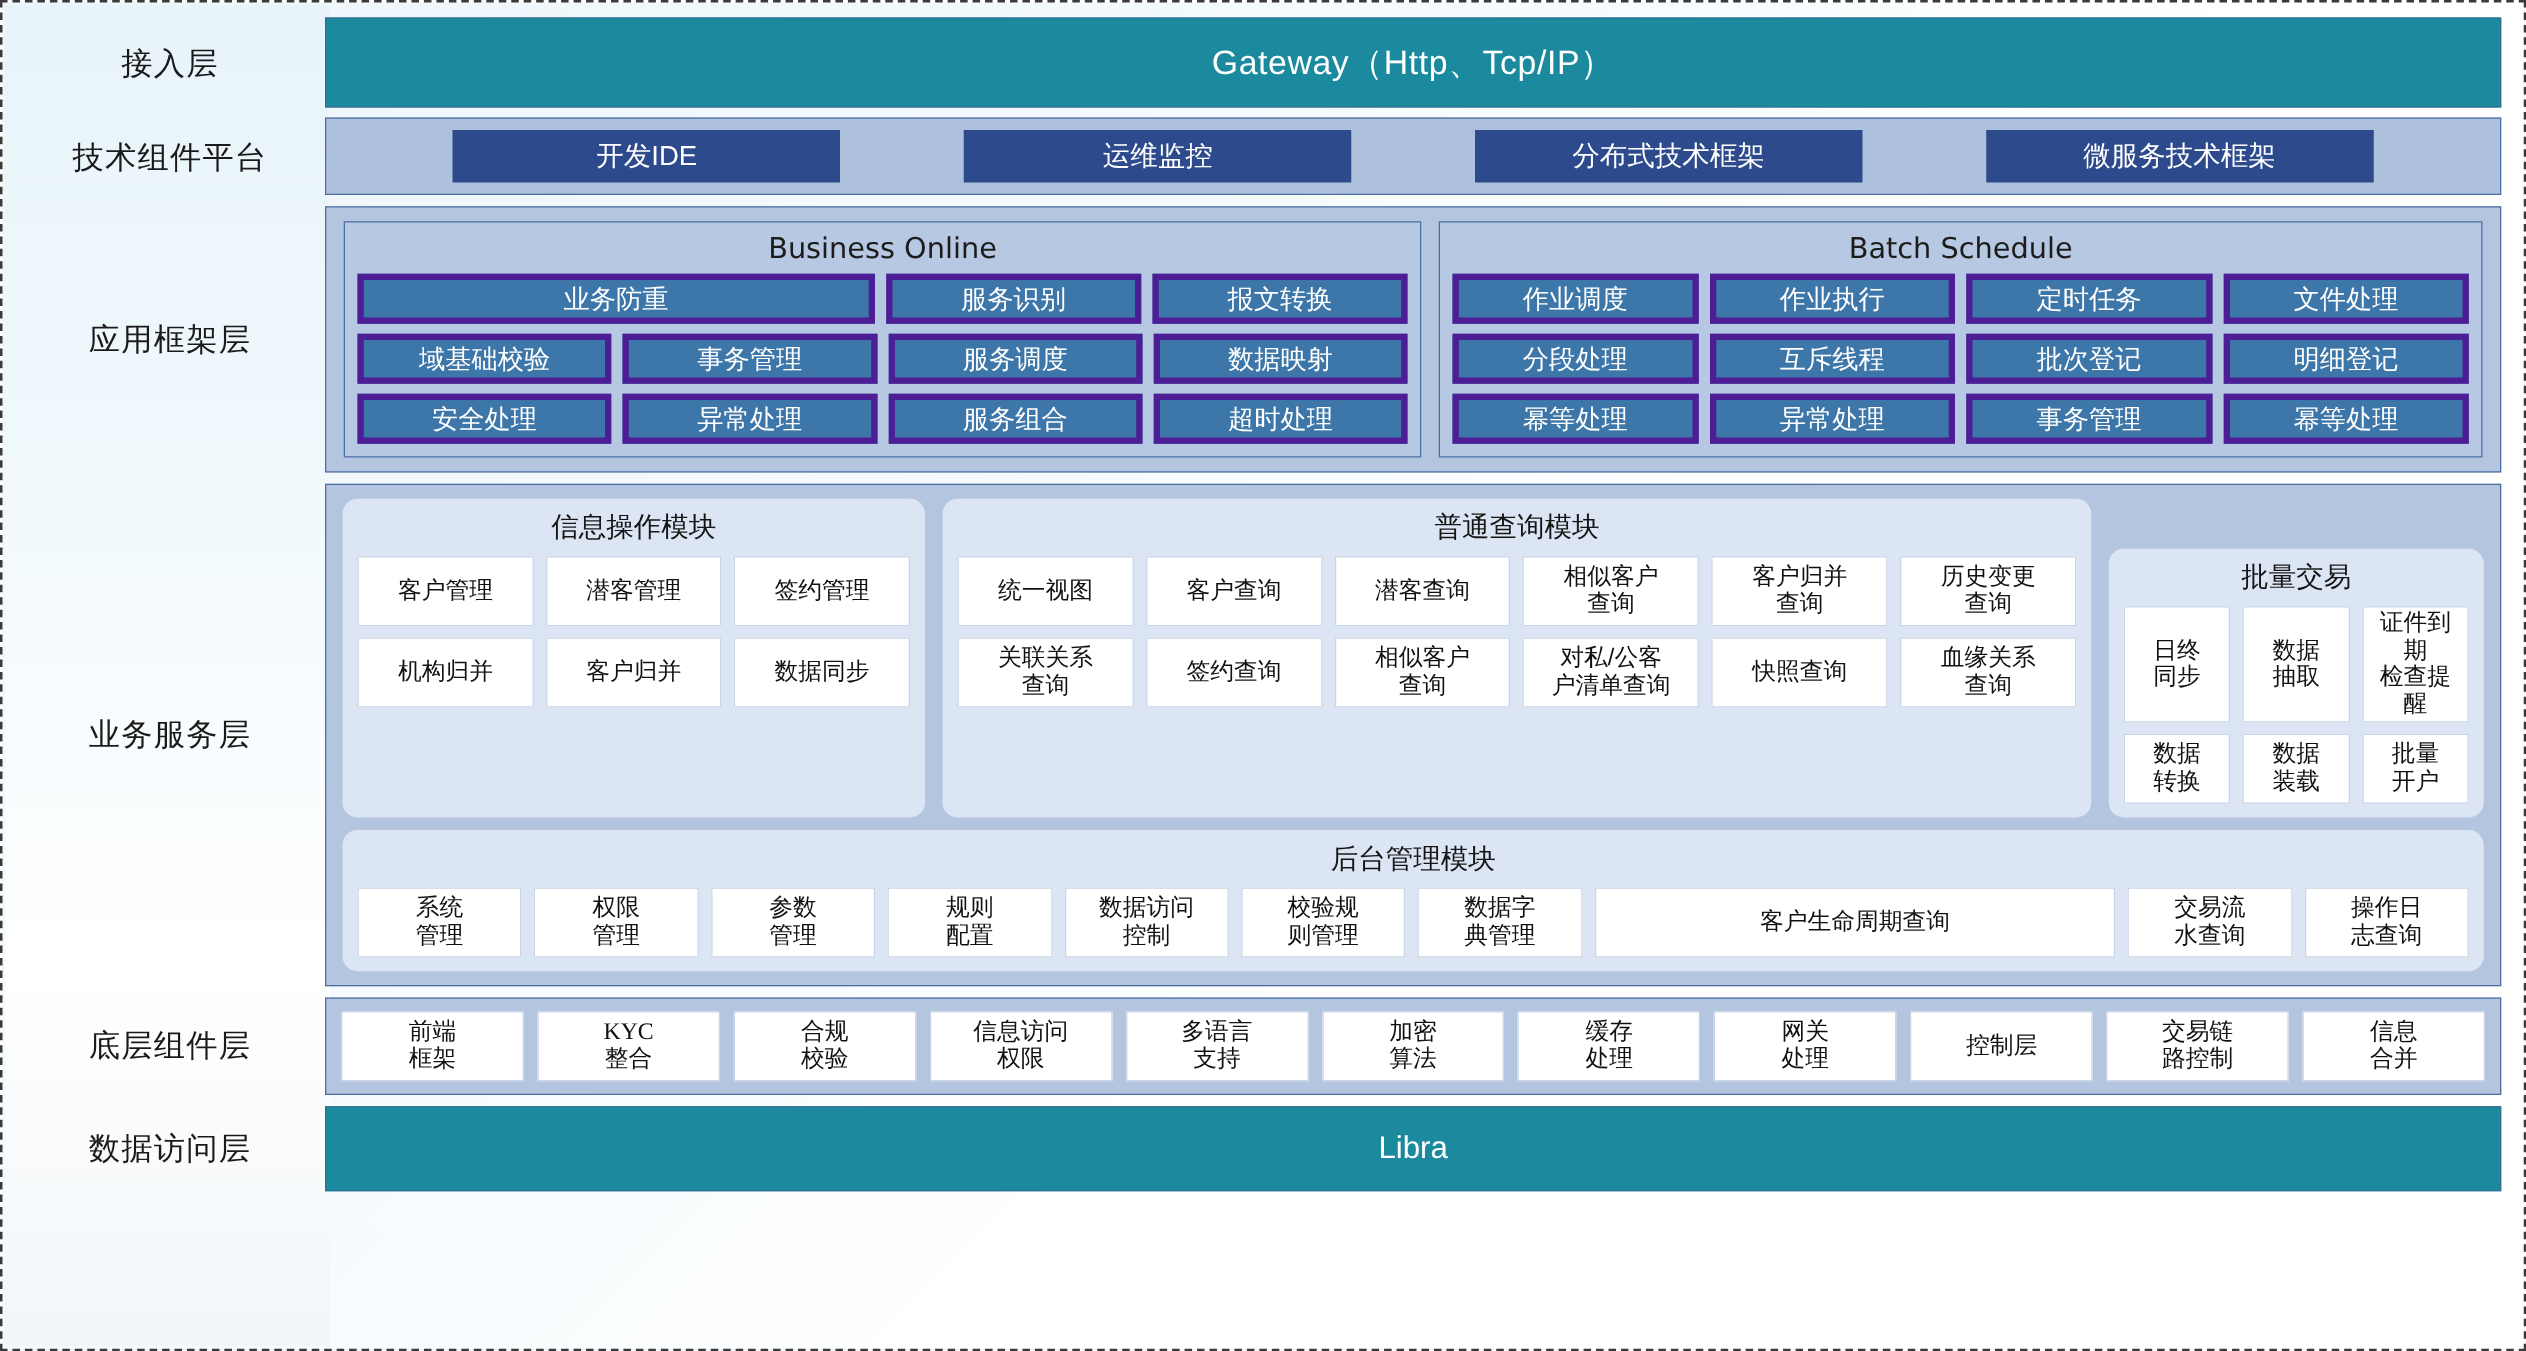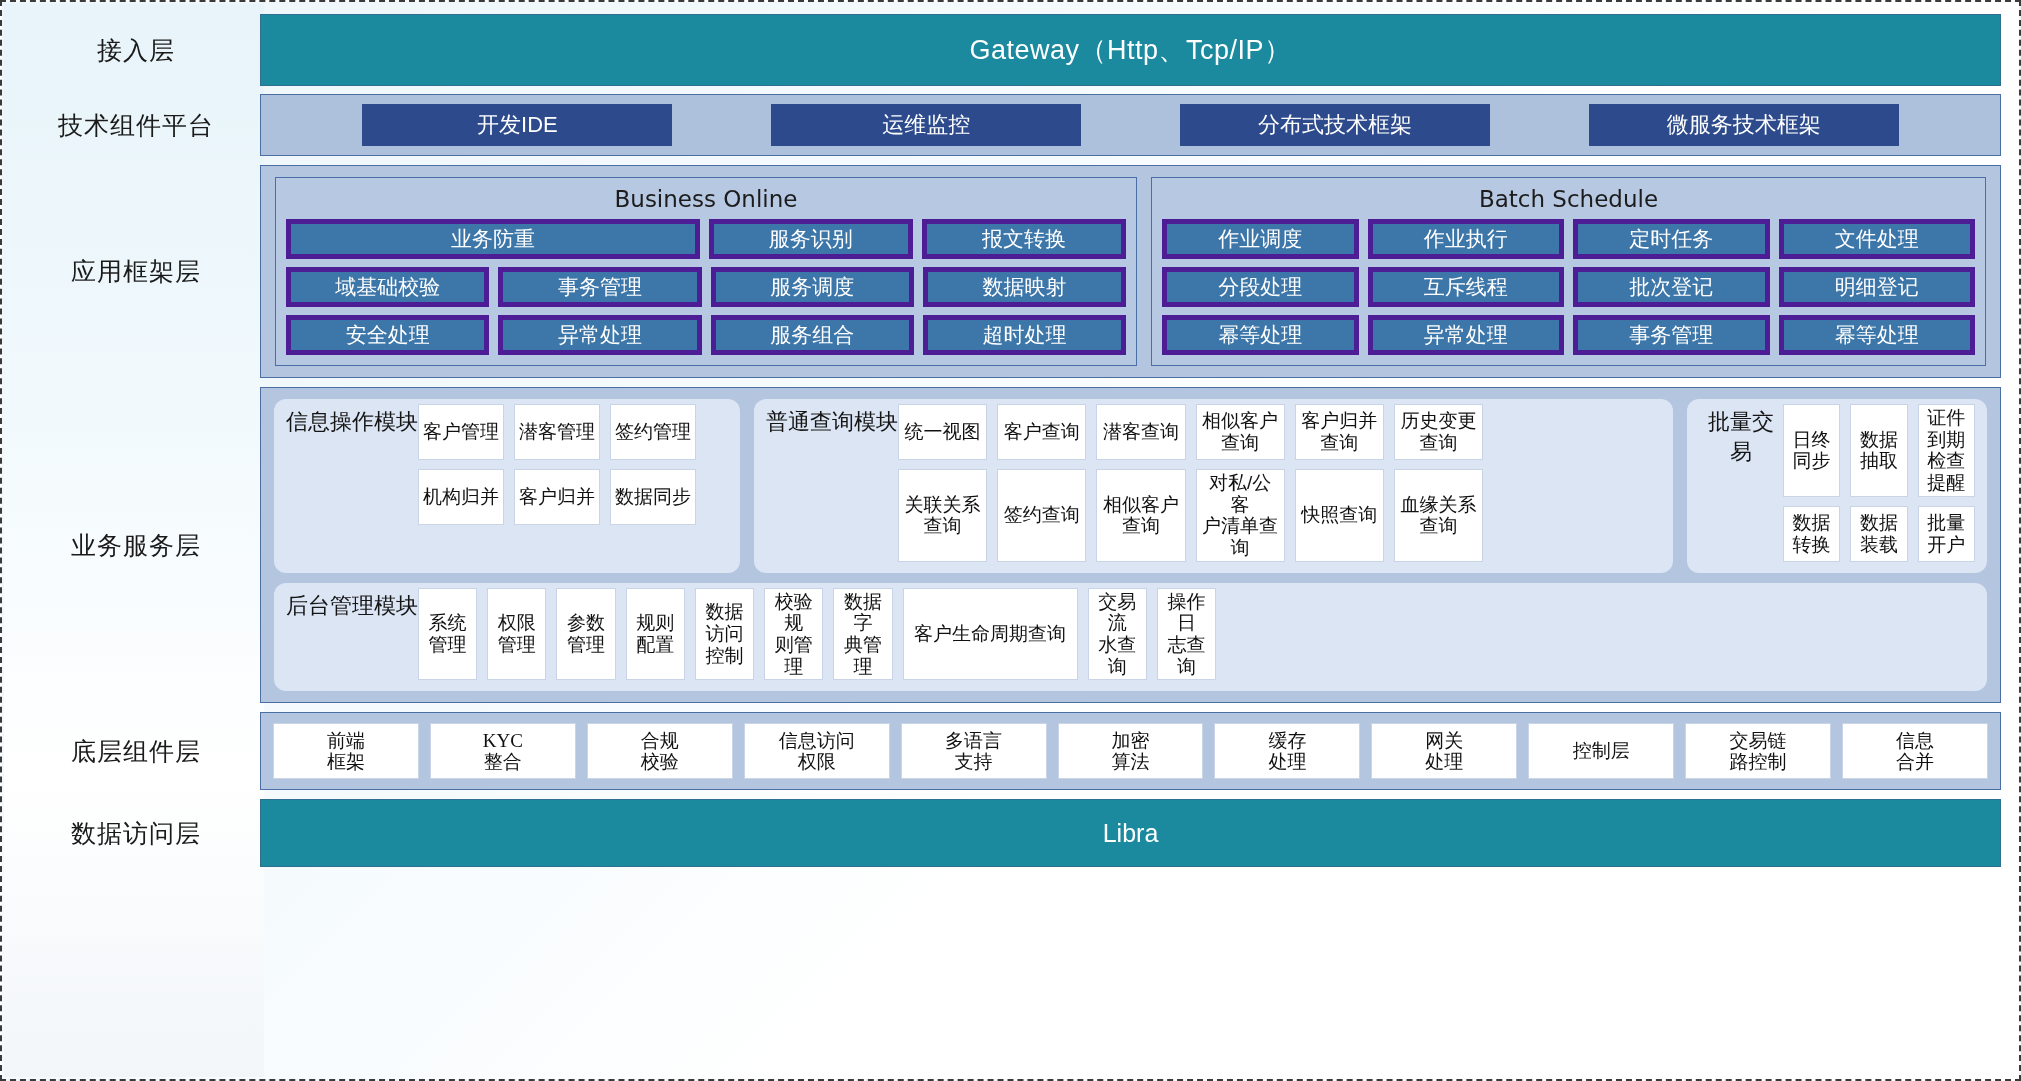--- a/index.html
+++ b/index.html
@@ -104,42 +104,42 @@
     background: #b4c5e0;
     border: 1px solid #4c6fa3;
     padding: 11px 13px;
     display: flex; flex-direction: column; gap: 10px;
   }
   .biz-top { display: flex; gap: 14px; }
   .mod {
     background: #dbe5f4;
     border-radius: 12px;
     padding: 5px 12px 11px 12px;
-    display: flex; flex-direction: row;
+    display: flex; flex-direction: column;
   }
   .mod-title {
     text-align: center; font-size: 22px; color: #151515; padding: 3px 0 8px 0;
     font-family: "DejaVu Sans", "Liberation Sans", sans-serif;
   }
   .mod-grid { display: flex; flex-direction: column; gap: 9px; }
   .mod-line { display: flex; gap: 10px; }
   .wcell {
     background: #ffffff;
     border: 1px solid #c9d4e6;
     color: #111111;
     min-height: 56px;
     display: flex; align-items: center; justify-content: center;
     text-align: center; line-height: 1.14;
     font-size: 19px; padding: 2px 4px;
     flex: 1;
   }
   .wcell.wide { flex: 3.35; }
   .m-info { flex: 0 0 466px; }
   .m-query { flex: 1; }
-  .m-batch { flex: 0 0 300px; }
+  .m-batch { flex: 0 0 300px; margin-top: 40px; }
   .m-admin { border-radius: 12px; }
 
   
   .r-comp { margin-bottom: 9px; }
   .comp-band {
     flex: 1;
     background: #b4c5e0;
     border: 1px solid #4c6fa3;
     padding: 10px 12px;
     display: flex; gap: 11px; font-family: Liberation Serif, serif;

